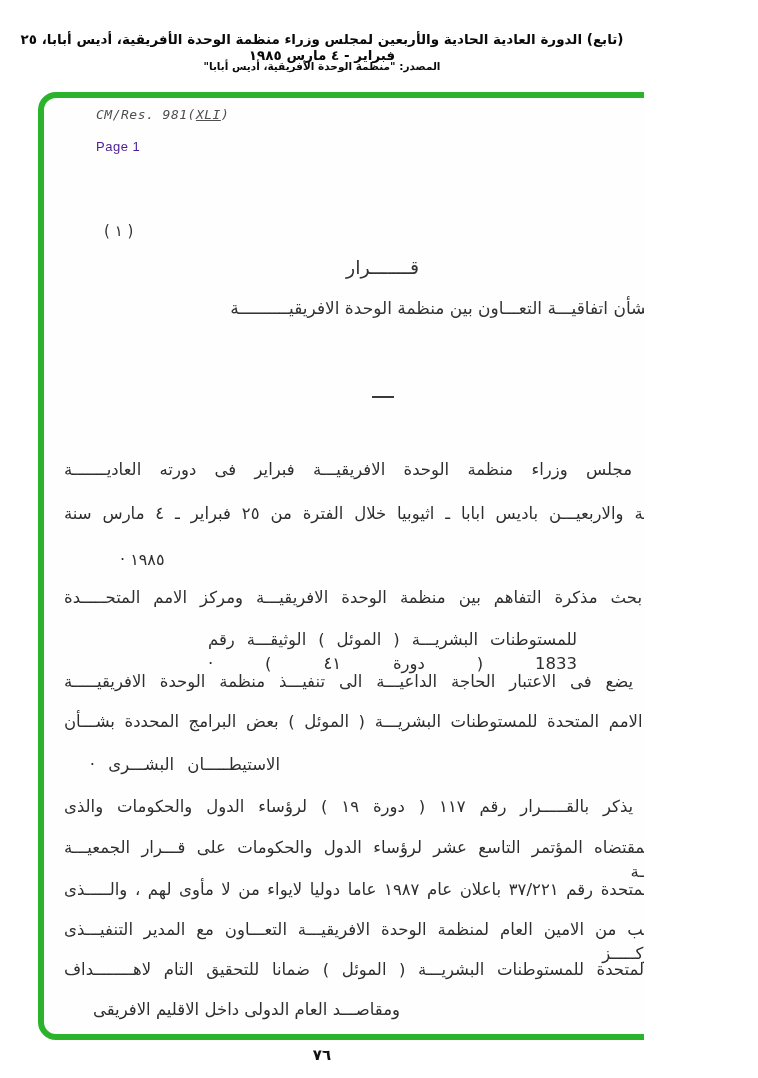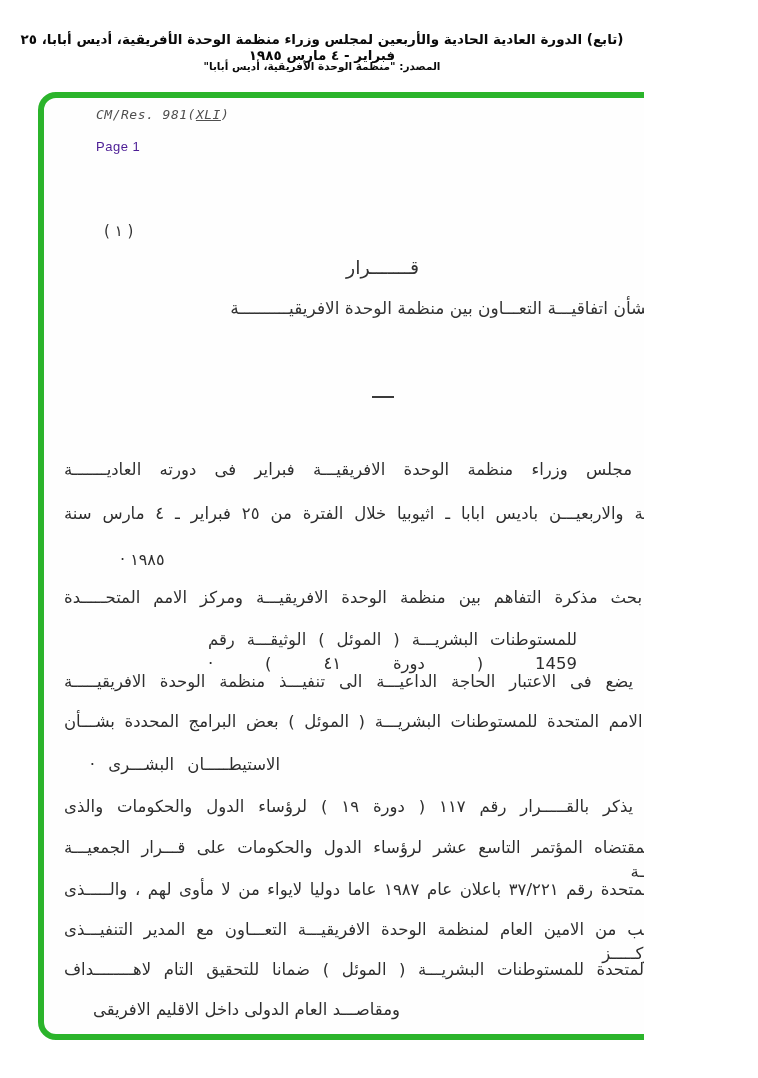--- a/index.html
+++ b/index.html
@@ -120,27 +120,28 @@
     <div class="title">قـــــــرار</div>
 
     <div class="sub sub1">بشأن اتفاقيـــة التعـــاون بين منظمة الوحدة الافريقيــــــــــة</div>
 
     <div class="dash"></div>
 
     <div class="bl just ind l-p1a">ان مجلس وزراء منظمة الوحدة الافريقيـــة فبراير  فى  دورته العاديـــــــة</div>
     <div class="bl just l-p1b">الحاديـــة والاربعيـــن باديس ابابا ـ اثيوبيا خلال الفترة من ٢٥ فبراير ـ ٤  مارس سنة</div>
     <div class="bl l-year">١٩٨٥ ·</div>
     <div class="bl just ind l-p2a">اذ  بحث مذكرة التفاهم بين منظمة الوحدة الافريقيـــة ومركز الامم المتحـــــدة</div>
-    <div class="bl just l-p2b">للمستوطنات  البشريـــة ( الموئل ) الوثيقـــة رقم 1459 ( دورة ٤١ ) ·</div>
+    <div class="bl just l-p2b">للمستوطنات  البشريـــة ( الموئل ) الوثيقـــة رقم 1833 ( دورة ٤١ ) ·</div>
     <div class="bl just ind l-p3a">واذ يضع  فى الاعتبار الحاجة الداعيـــة الى تنفيـــذ منظمة الوحدة الافريقيـــــة</div>
     <div class="bl just l-p3b">ومركز الامم المتحدة للمستوطنات البشريـــة ( الموئل ) بعض البرامج المحددة بشـــأن</div>
     <div class="bl l-p3c">الاستيطـــــان  البشـــرى ·</div>
     <div class="bl just ind l-p4a">واذ يذكر بالقـــــرار رقم ١١٧ ( دورة ١٩ ) لرؤساء الدول  والحكومات والذى</div>
     <div class="bl just l-p4b">وافق بمقتضاه المؤتمر التاسع عشر لرؤساء الدول والحكومات على قـــرار الجمعيـــة العامـــــة</div>
     <div class="bl just l-p4c">للامم المتحدة رقم ٣٧/٢٢١ باعلان عام ١٩٨٧ عاما دوليا لايواء من لا مأوى لهم ، والـــــذى</div>
     <div class="bl just ind l-p5a">يطلب من الامين العام لمنظمة الوحدة الافريقيـــة التعـــاون مع المدير التنفيـــذى لمركـــــز</div>
     <div class="bl just l-p5b">الامم المتحدة للمستوطنات  البشريـــة   ( الموئل ) ضمانا للتحقيق التام لاهــــــــداف</div>
     <div class="bl l-p5c">ومقاصـــد العام الدولى  داخل الاقليم الافريقى</div>
 
   </div>
 
+  <div class="pagenum">٧٦</div>
 
 </div>
 
 </body></html>

